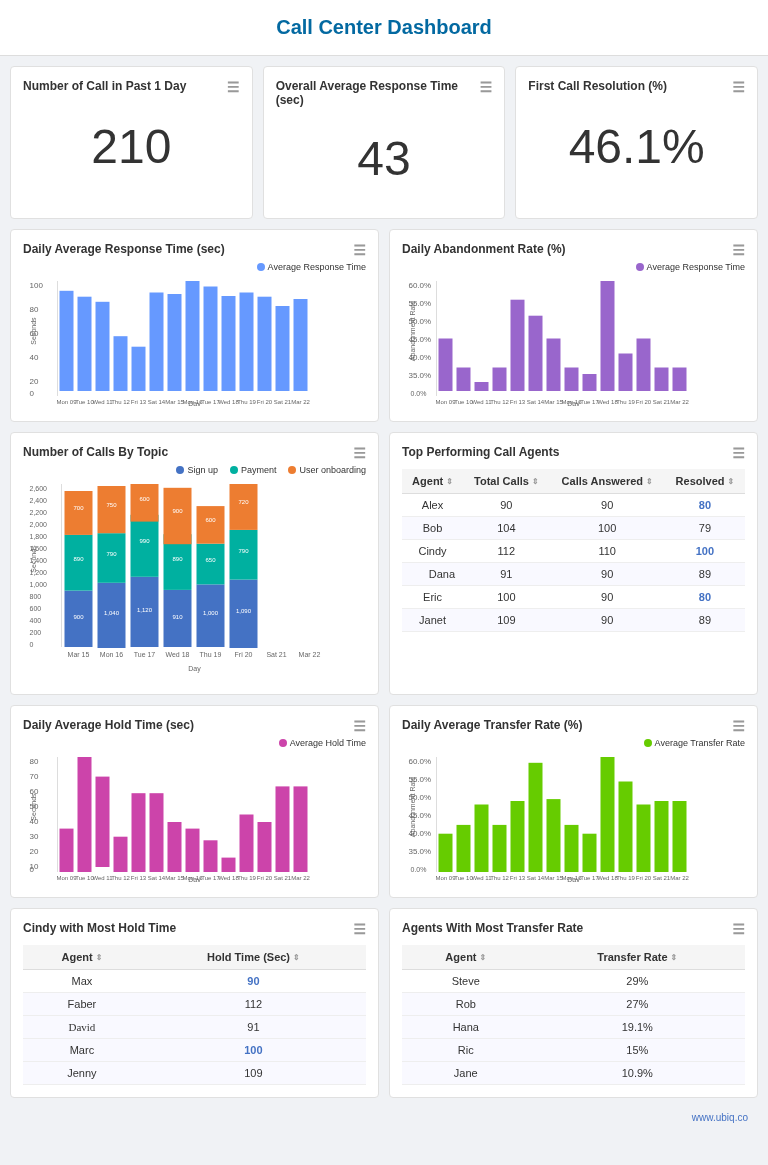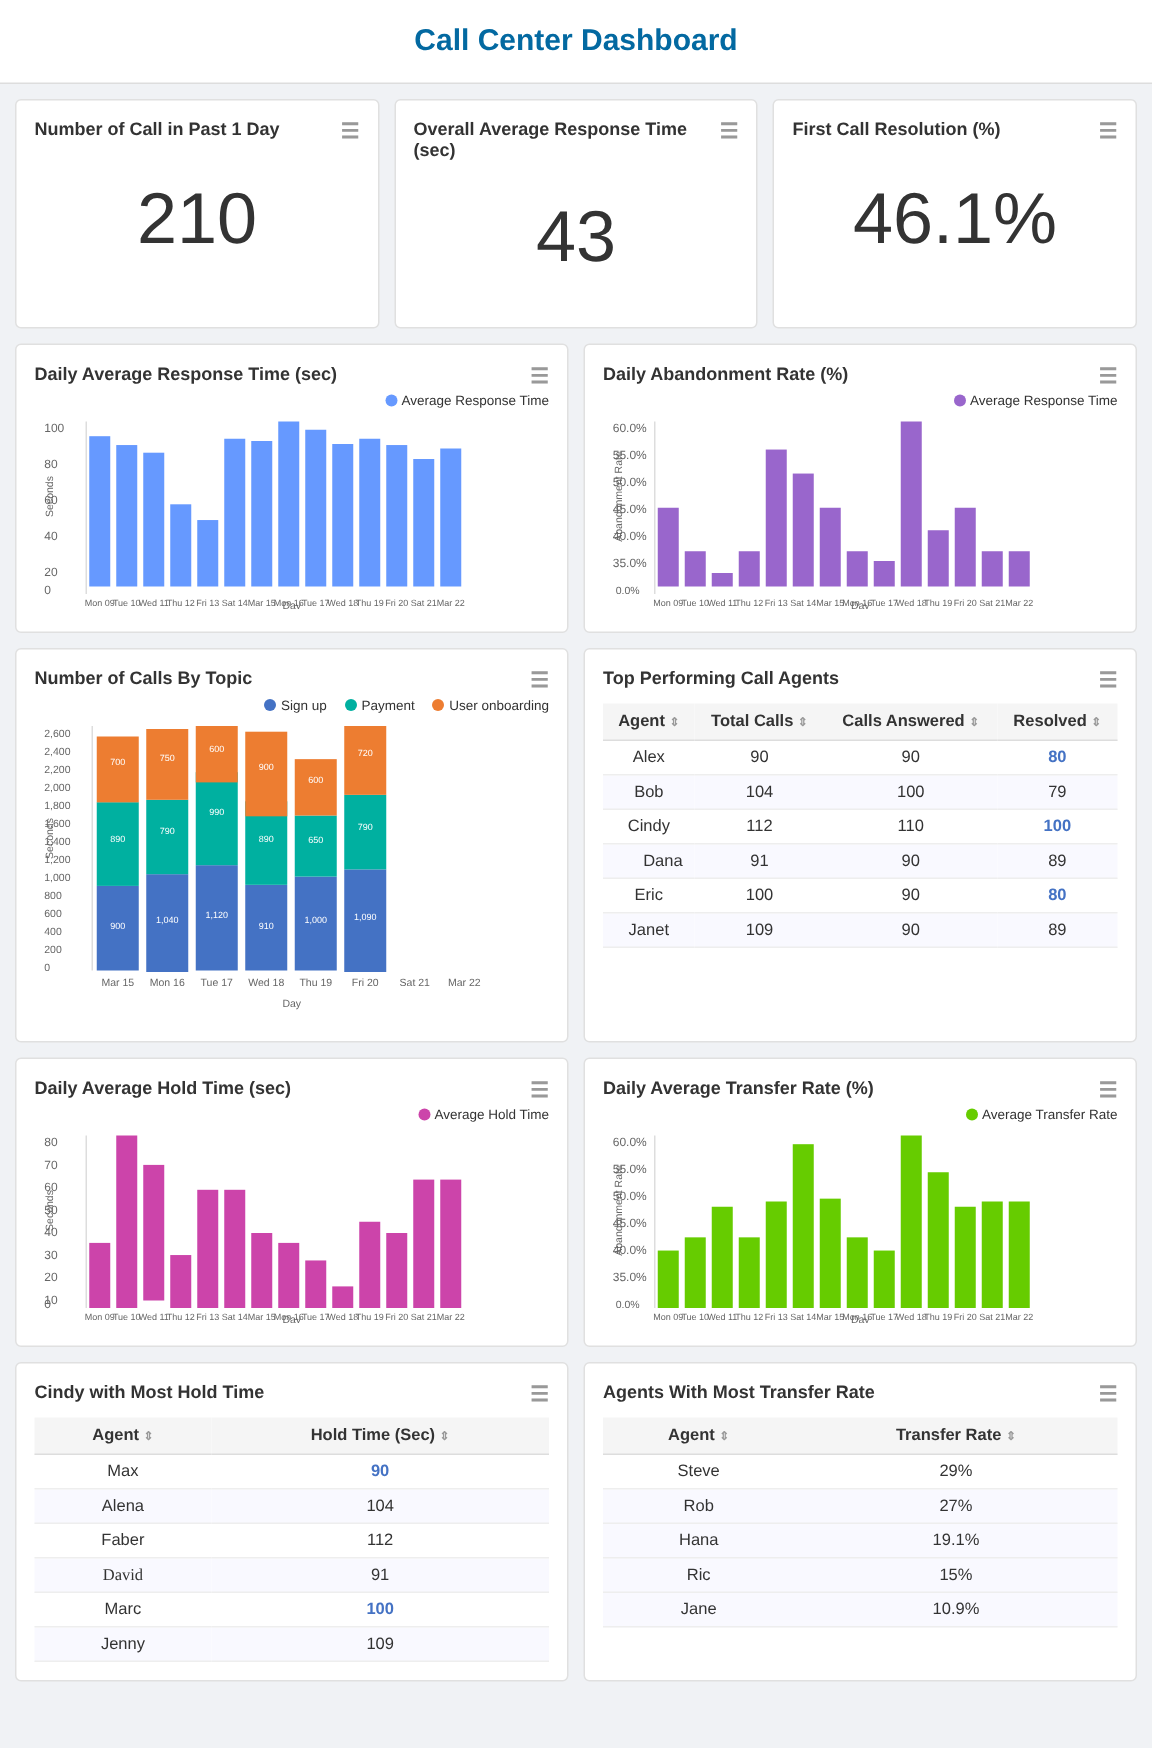--- a/index.html
+++ b/index.html
@@ -592,24 +592,20 @@
                 </div>
               </th>
           </tr>
         </thead>
         <tbody id="agents-hold-tbody">
             <tr>
               <td>Max</td>
               <td class="highlight-blue">90</td>
             </tr>
             <tr>
-              <td style="background: rgb(249, 249, 255);">Alena</td>
-              <td style="background: rgb(249, 249, 255);">104</td>
-            </tr>
-            <tr>
               <td>Faber</td>
               <td>112</td>
             </tr>
             <tr>
               <td style="background: rgb(249, 249, 255); font-family: Liberation Serif, serif;">David</td>
               <td style="background: rgb(249, 249, 255);">91</td>
             </tr>
             <tr>
               <td>Marc</td>
               <td class="highlight-blue">100</td>
@@ -663,14 +659,15 @@
             </tr>
             <tr>
               <td style="background: rgb(249, 249, 255);">Jane</td>
               <td style="background: rgb(249, 249, 255);">10.9%</td>
             </tr>
           </tbody>
       </table>
     </div>
   </div>
 
+  <div class="footer-brand">www.ubiq.co</div>
 
 </div>
 
 </body></html>

